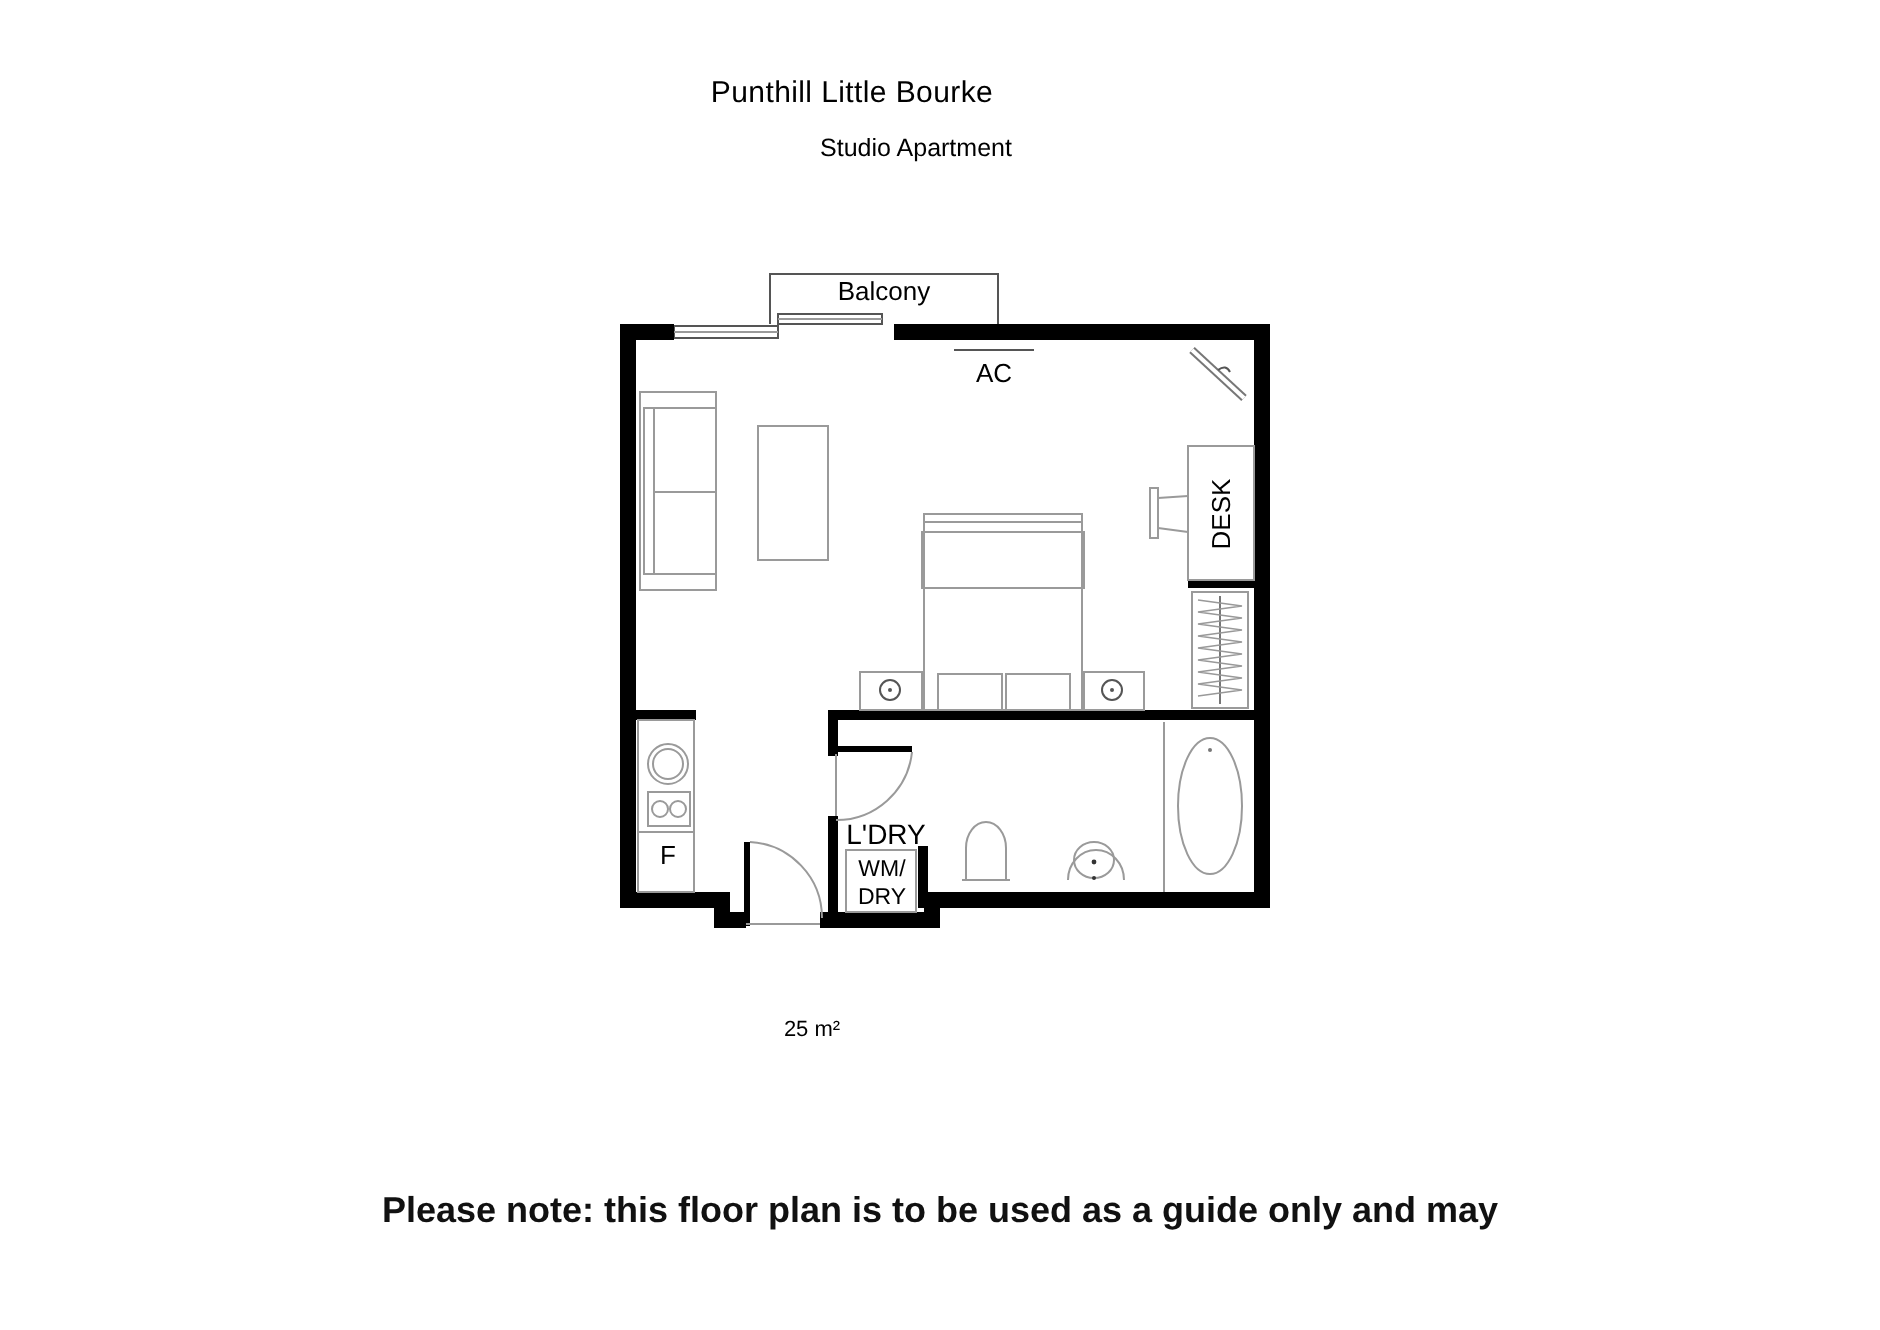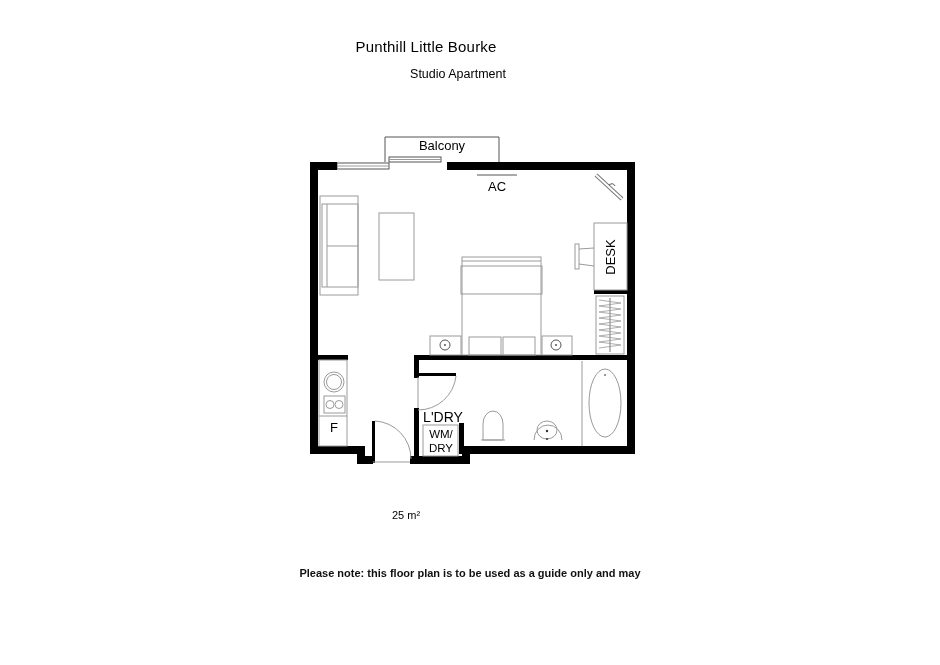--- a/index.html
+++ b/index.html
@@ -38,23 +38,23 @@
       left: 0;
       width: 812px;
       top: 509px;
       text-align: center;
       font-size: 11px;
     }
     .disclaimer {
       position: absolute;
       left: 0;
       width: 940px;
-      top: 566px;
-      text-align: center;
-      font-size: 11px;
+      top: 598px;
+      text-align: center;
+      font-size: 18px;
       font-weight: bold;
       line-height: 14.5px;
       color: #111111;
     }
     .disclaimer div { white-space: nowrap; }
     svg.plan {
       position: absolute;
       left: 0;
       top: 0;
       width: 940px;

